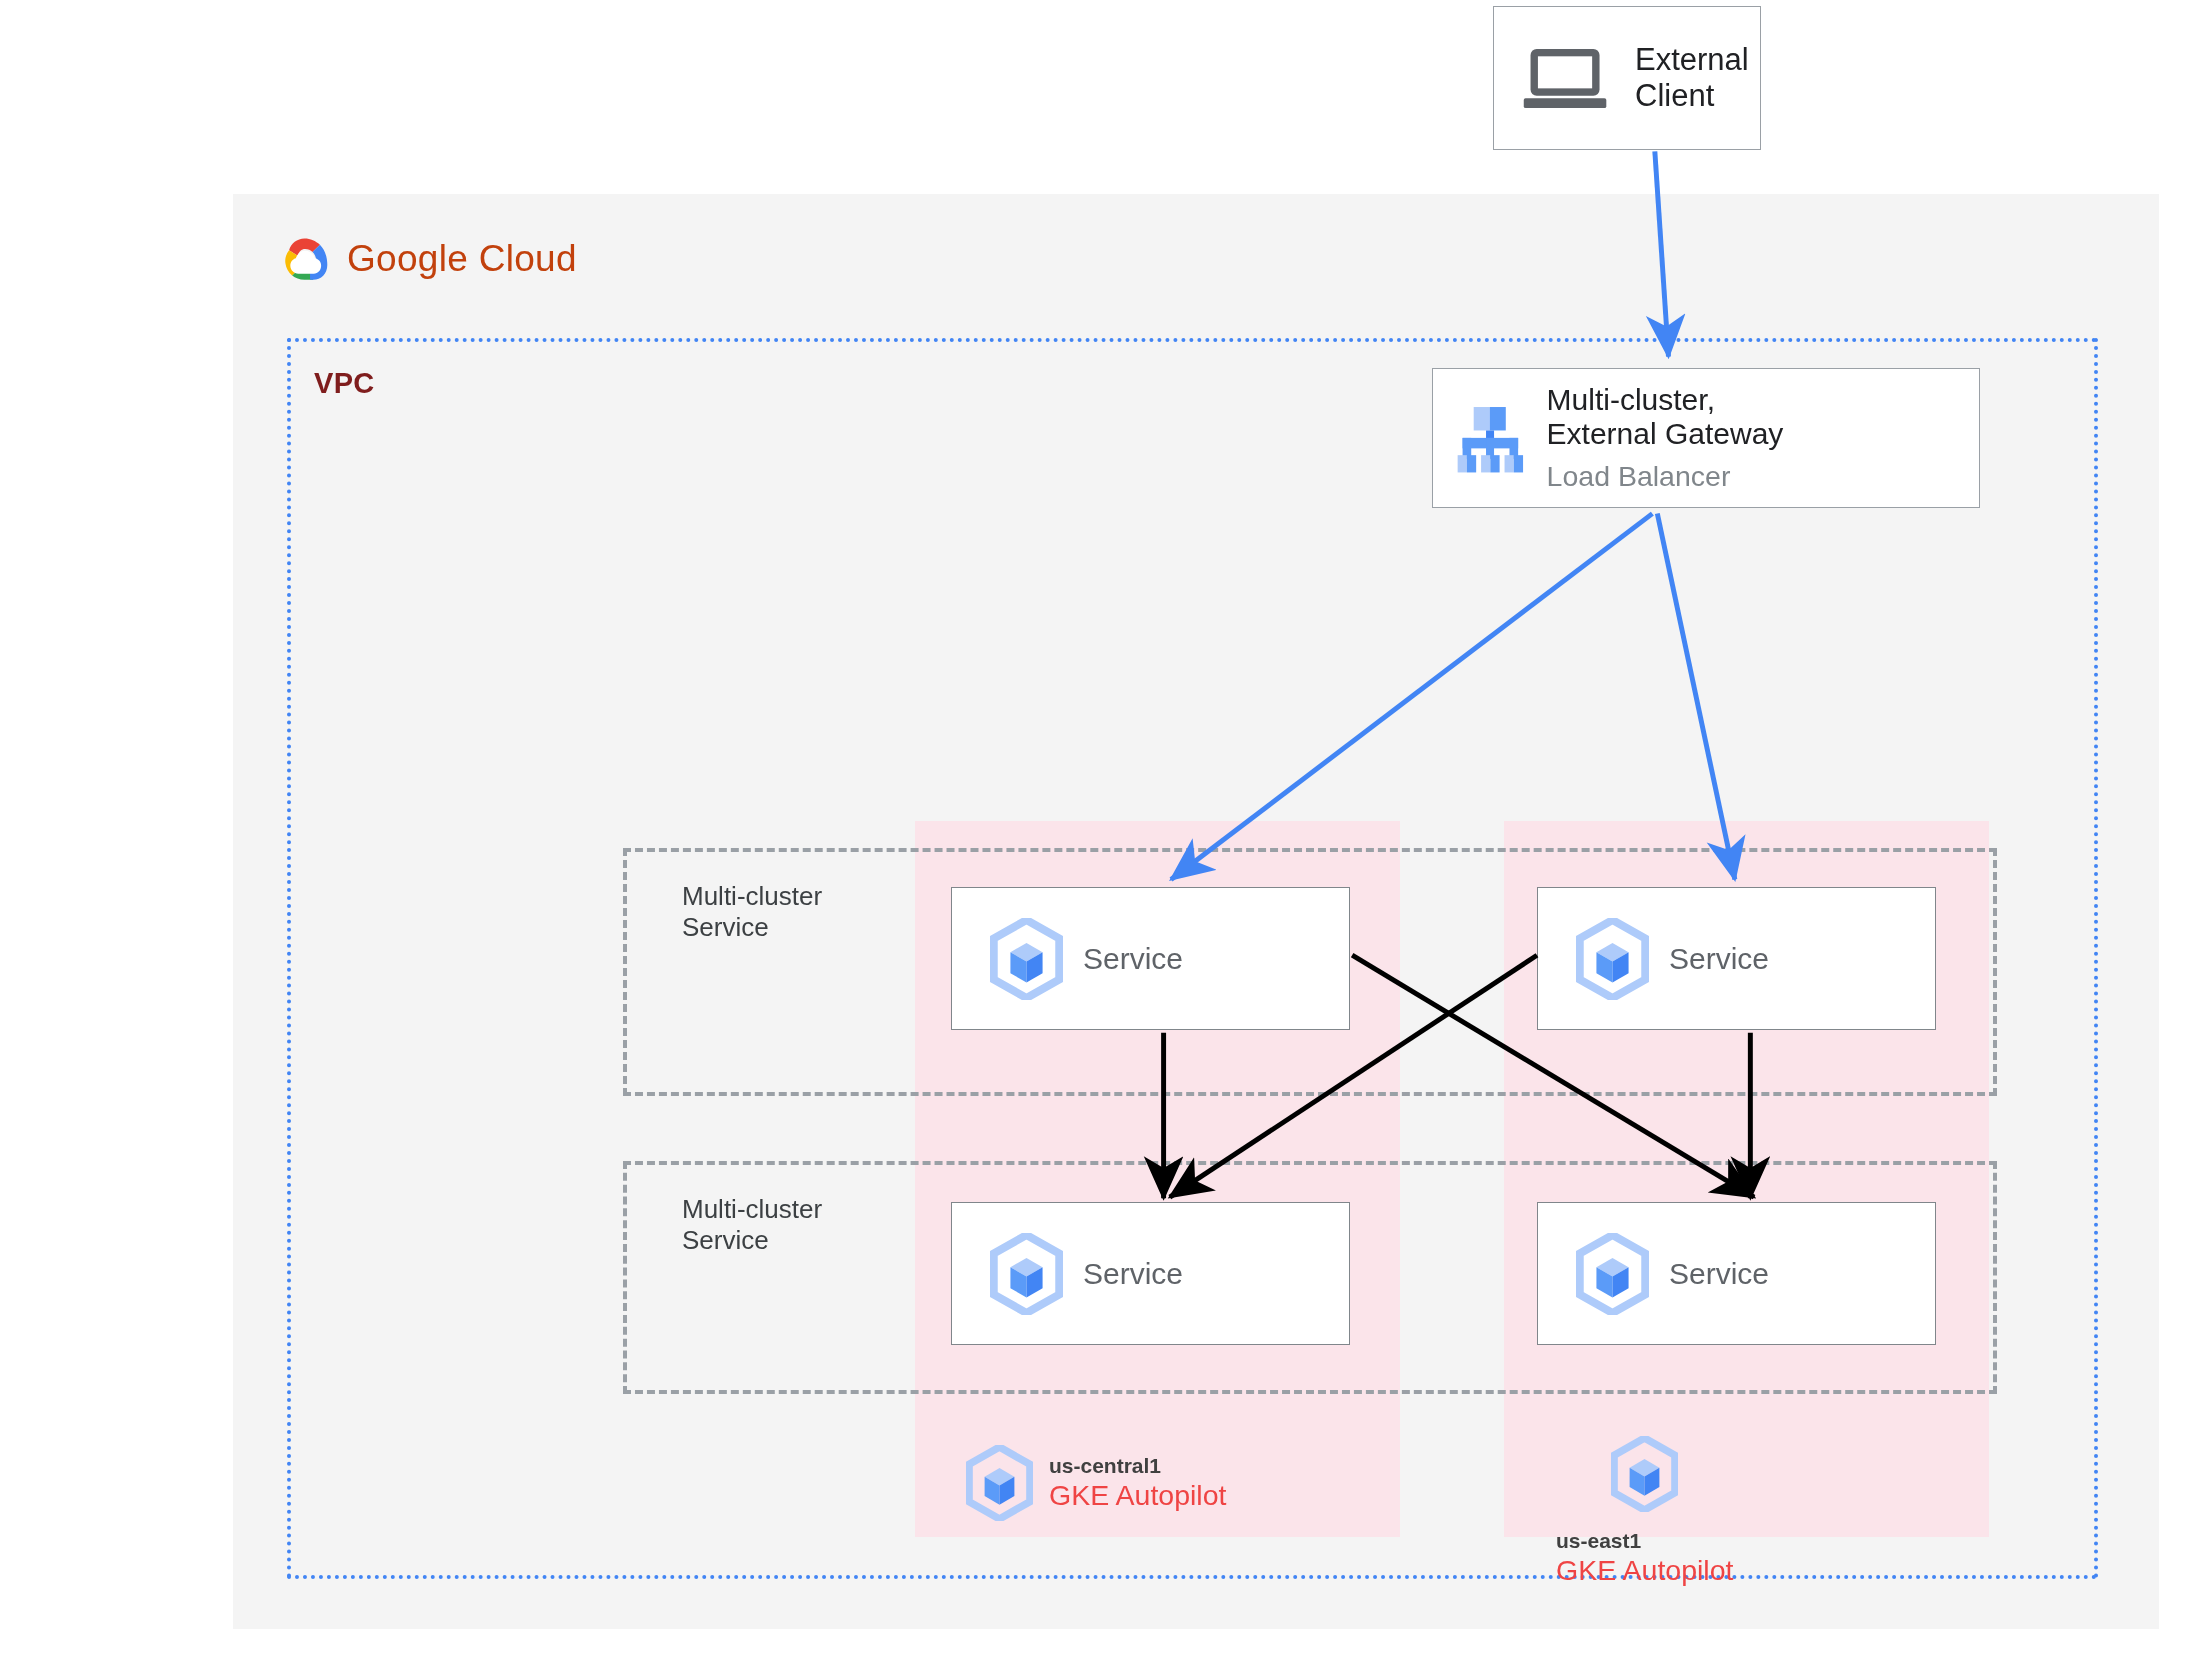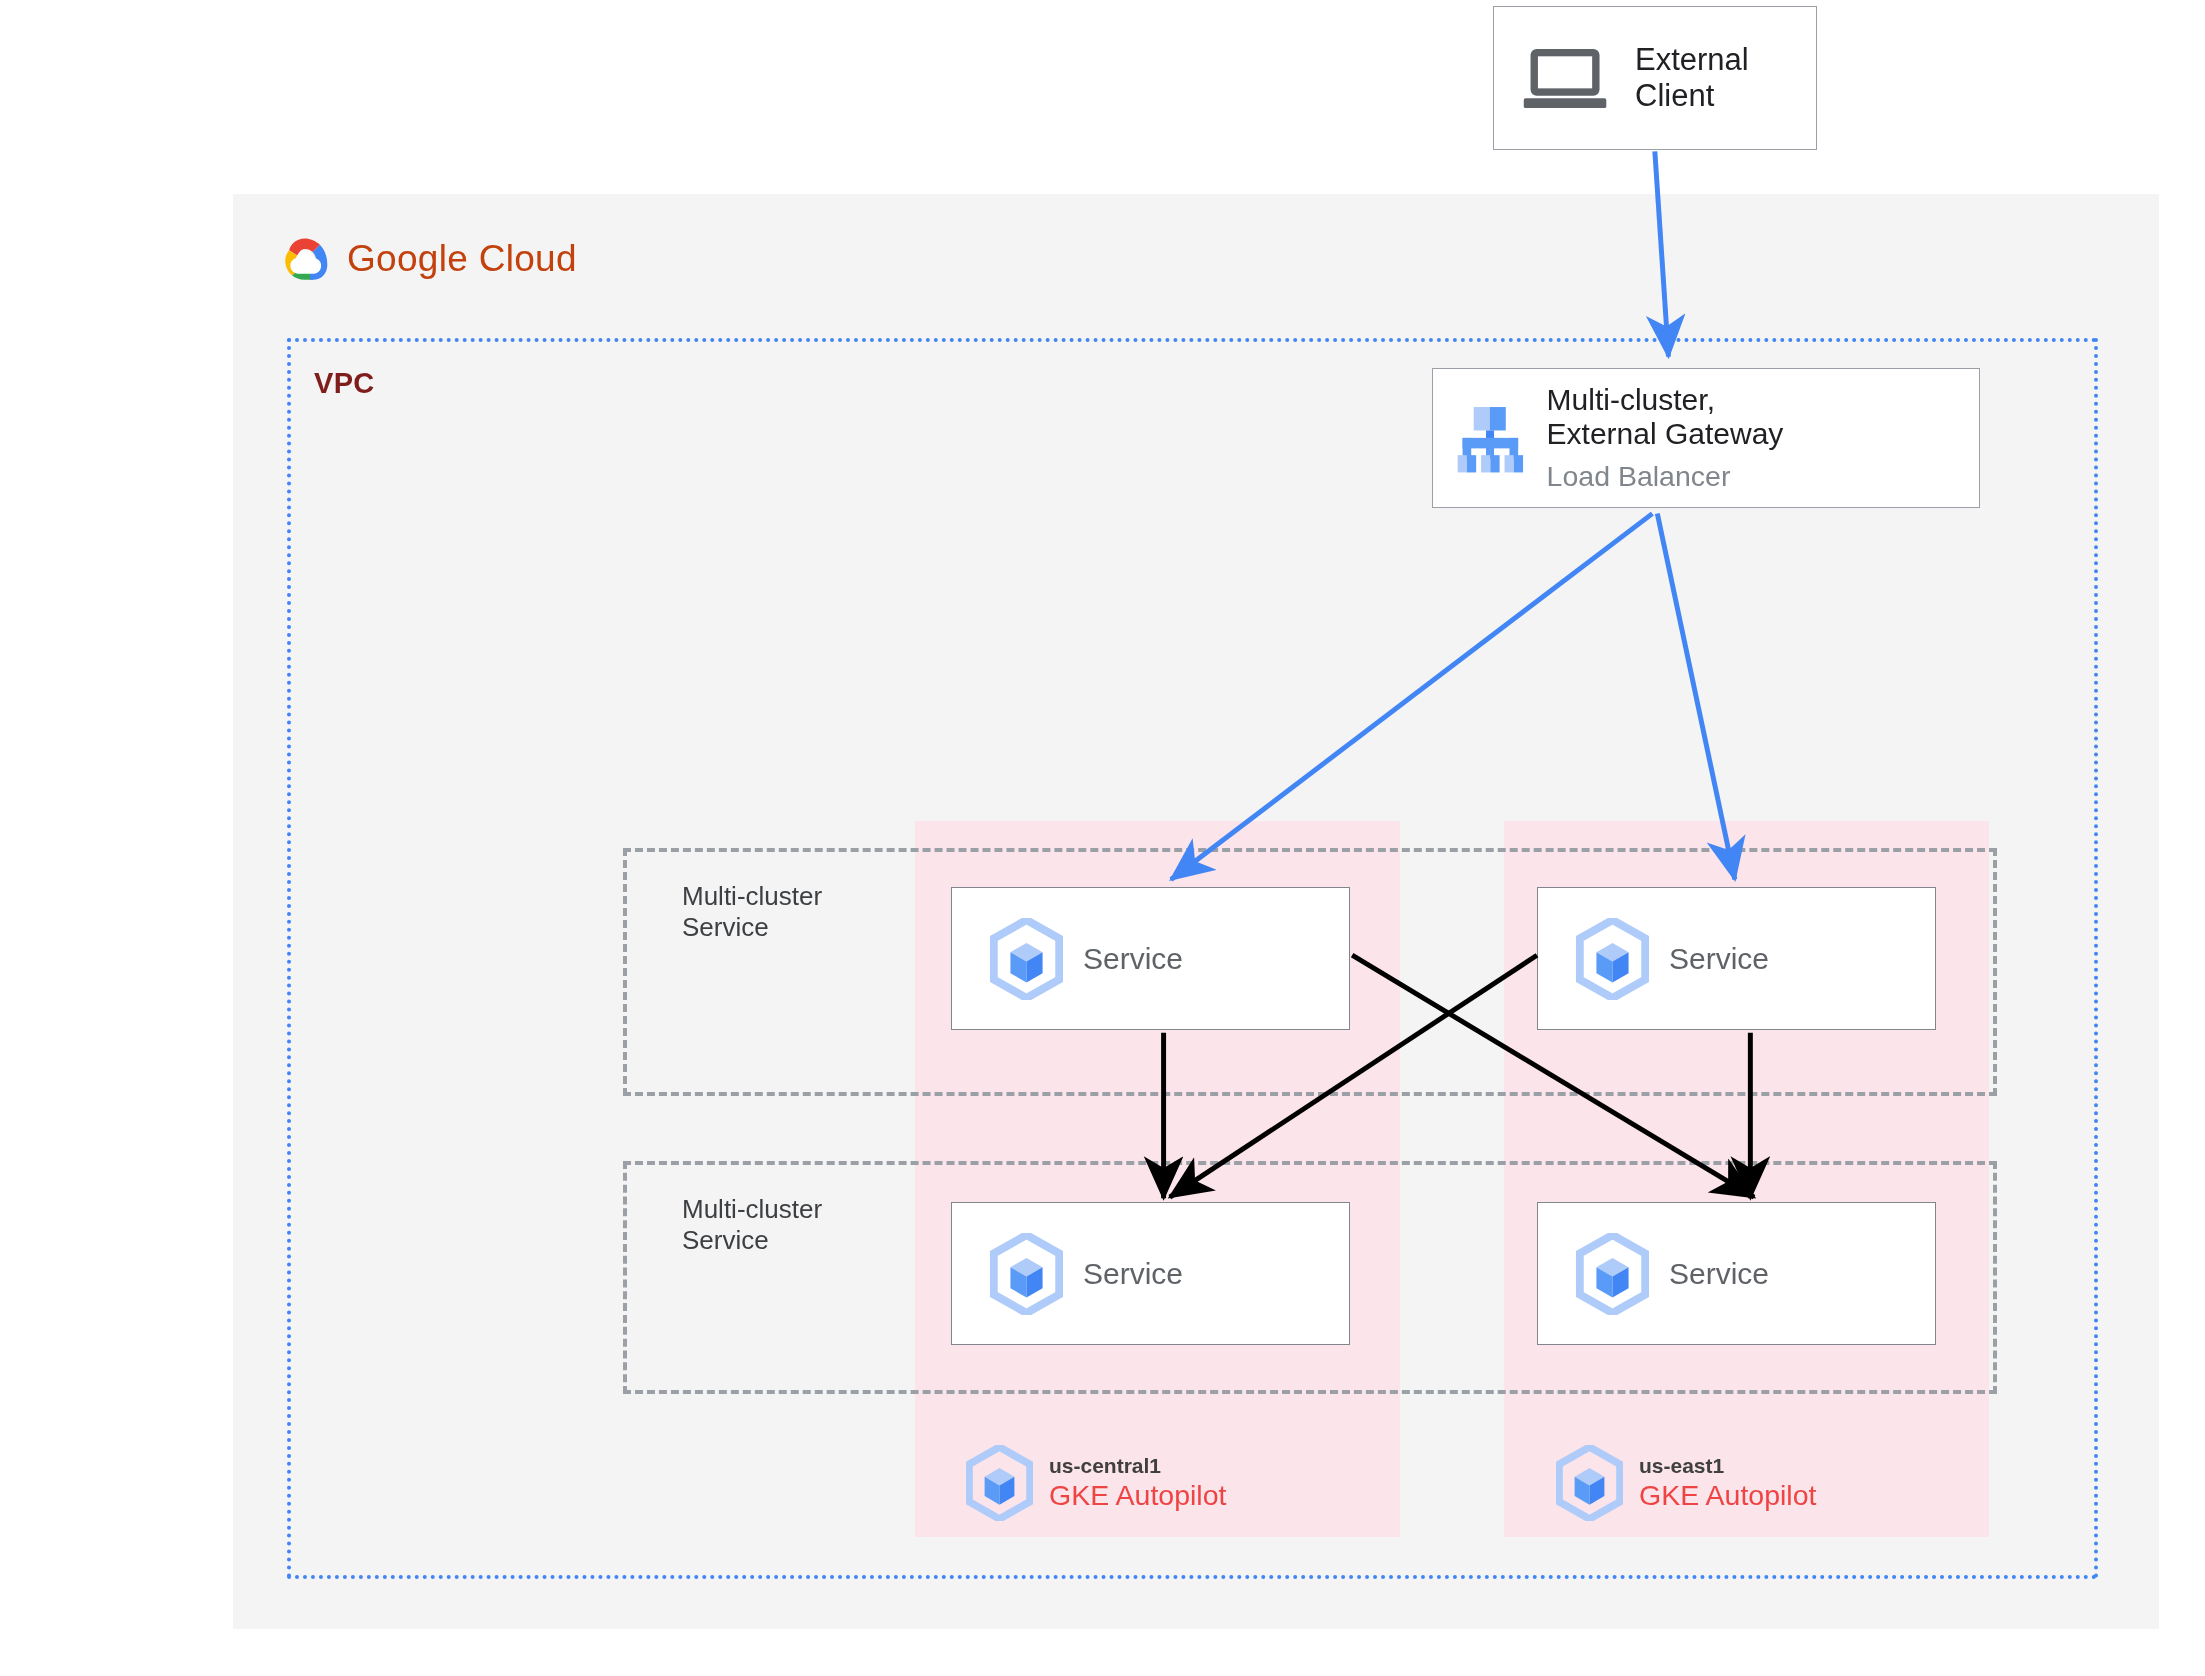--- a/index.html
+++ b/index.html
@@ -50,21 +50,21 @@
   #vpc-label {
     left: 314px; top: 367px;
     font-size: 29px; font-weight: bold;
     color: #7f1d1d;
     letter-spacing: 0.3px;
   }
 
   
   #external-client {
     left: 1493px; top: 6.2px;
-    width: 324px; height: 144px;
+    width: 268px; height: 144px;
     background: #ffffff;
     border: 1.9px solid #9aa0a6;
     display: flex; align-items: center; gap: 21px;
     padding-left: 27px;
   }
   #laptop-icon { width: 93px; height: 69px; flex: 0 0 auto; }
   #external-client-label {
     font-size: 31px; color: #202124;
     line-height: 1.18;
     white-space: pre-line;
@@ -129,21 +129,21 @@
   #service-east-top      { left: 1537px; top: 887px; }
   #service-central-bot   { left: 951px; top: 1202px; }
   #service-east-bot      { left: 1537px; top: 1202px; }
 
   
   .cluster-footer {
     top: 1436px; height: 93px;
     display: flex; align-items: center; gap: 16px;
   }
   #cluster-footer-central1 { left: 966px; }
-  #cluster-footer-east1    { left: 1556px; }
+  #cluster-footer-east1    { left: 1556px; flex-direction: column; }
   .cluster-icon { width: 67px; height: 76px; flex: 0 0 auto; }
   .cluster-text { display: flex; flex-direction: column; }
   .cluster-name { font-size: 21px; font-weight: bold; color: #404040; line-height: 1.2; }
   .cluster-type { font-size: 28.5px; color: #ef4444; line-height: 1.22; }
 
   
   #connectors { left: 0; top: 0; width: 2205px; height: 1676px; pointer-events: none; }
 </style>
 </head>
 <body>

